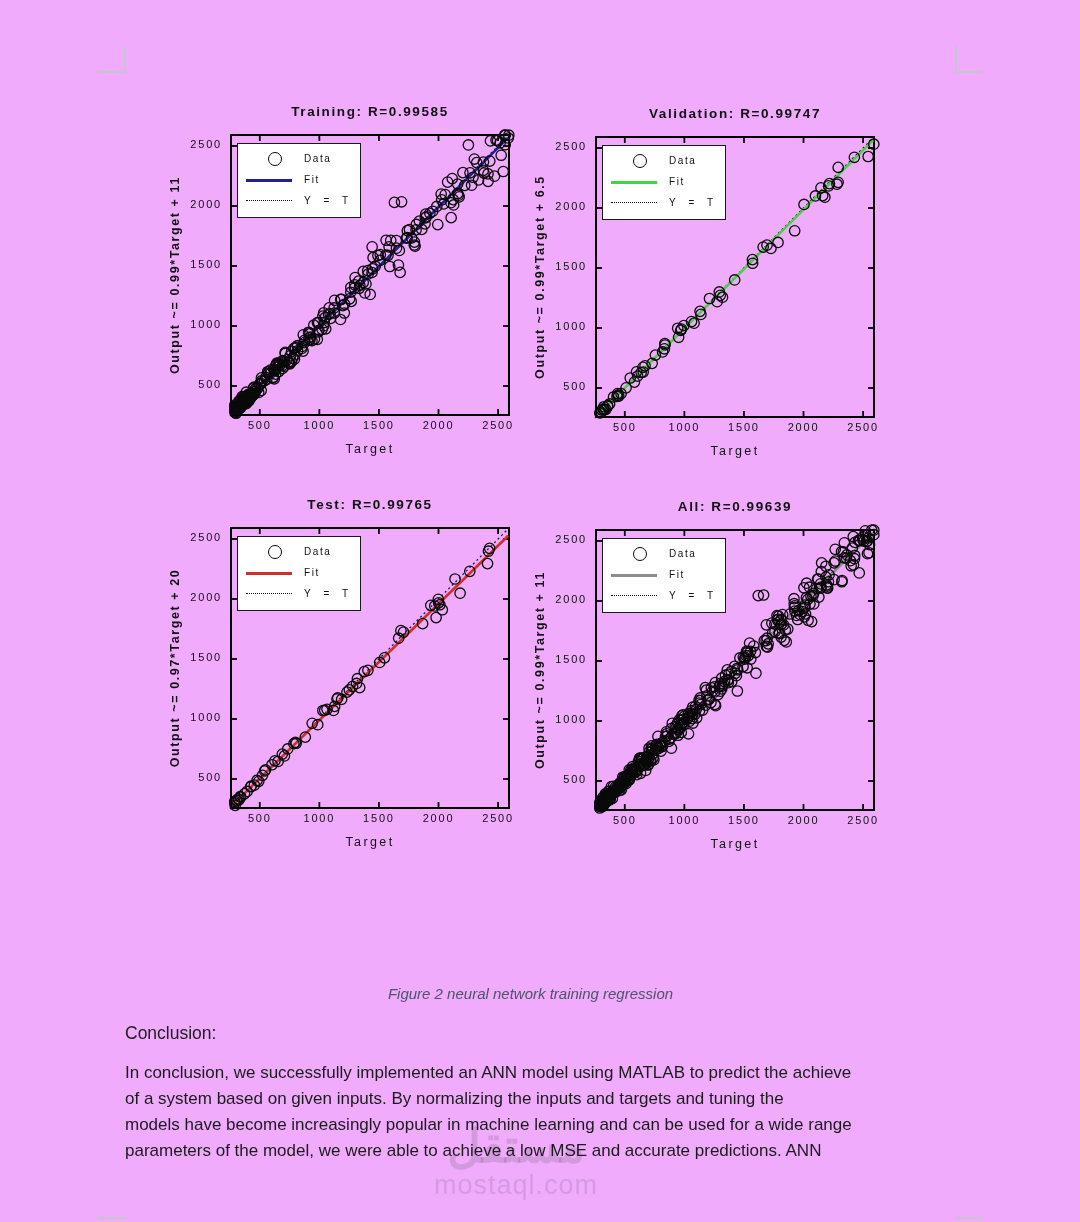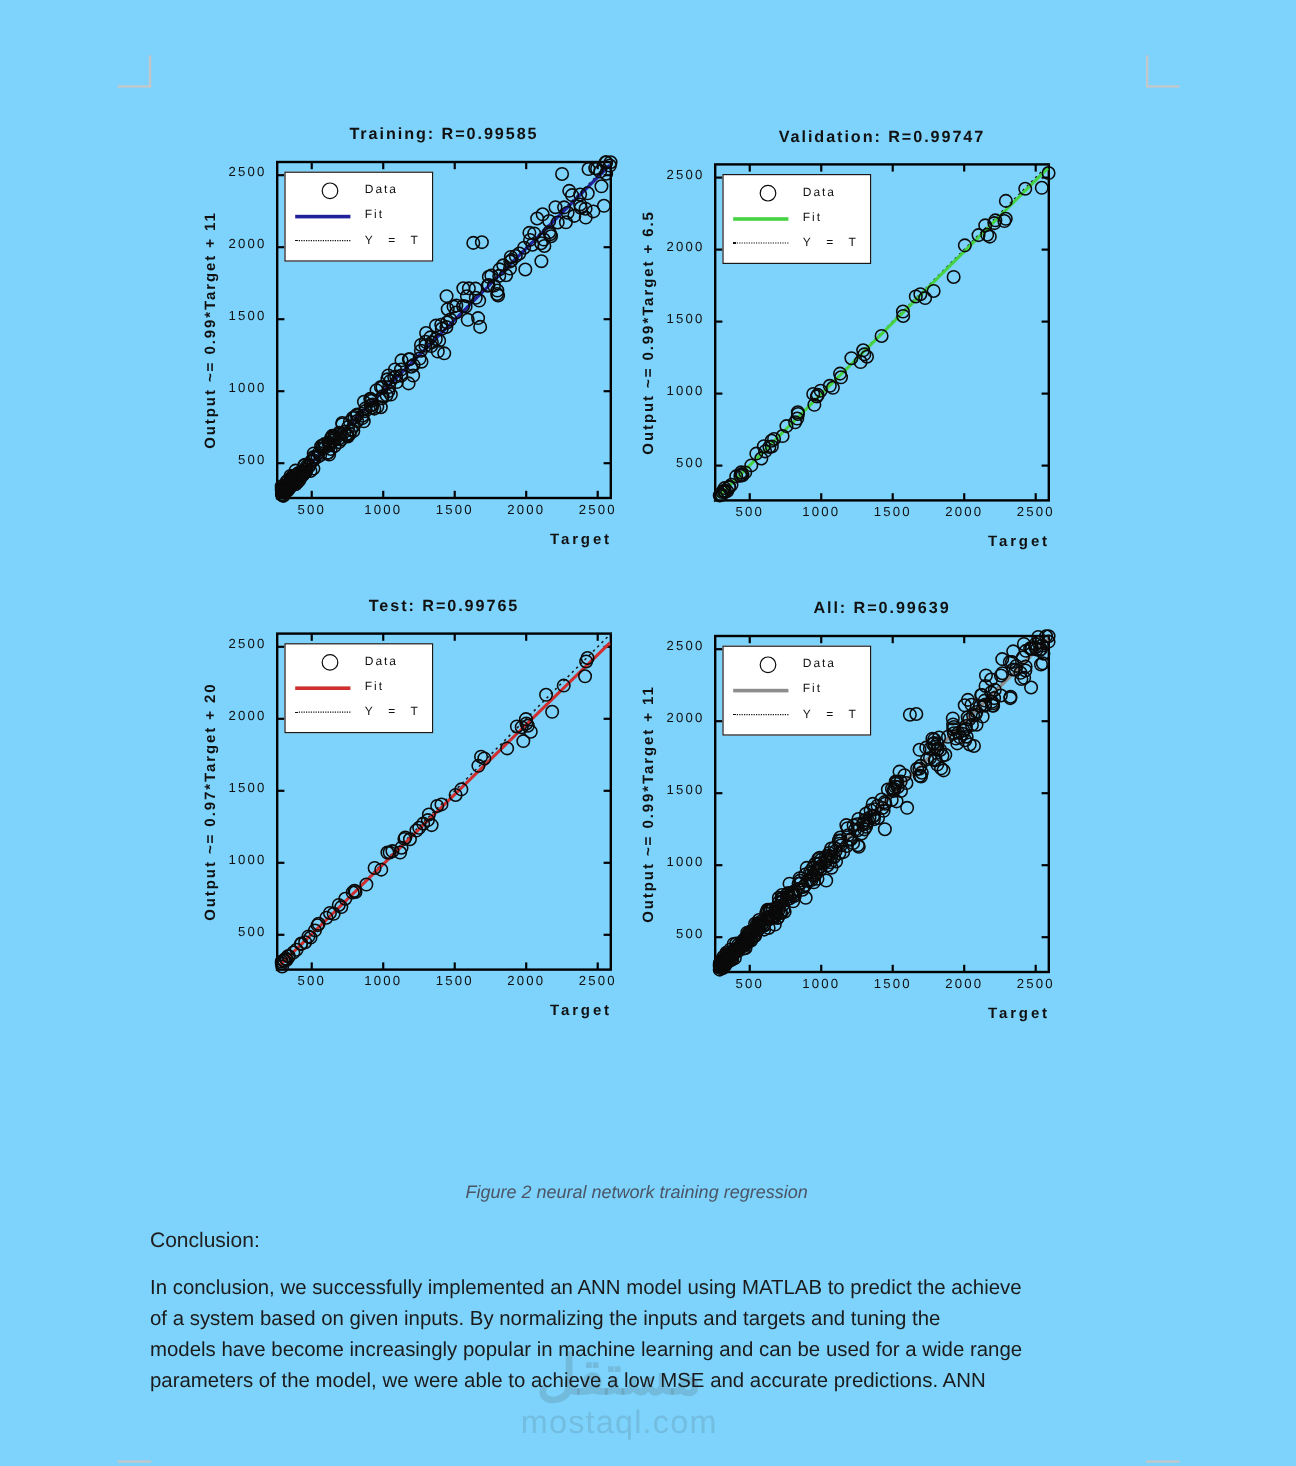--- a/index.html
+++ b/index.html
@@ -1,28 +1,28 @@
 <!DOCTYPE html>
 <html><head>
 <meta charset="utf-8">
 <style>
   html,body{margin:0;padding:0;background:#ffffff;}
-  .page{position:relative;width:1080px;height:1222px;background:#7dd3fc;overflow:hidden;
+  .page{position:relative;width:1080px;height:1222px;background:#f0abfc;overflow:hidden;
         font-family:"Liberation Sans", sans-serif;}
   
   .crop{position:absolute;background:#c3c7c9;}
   
   .plot{position:absolute;width:380px;height:368px;}
   .axes-svg{position:absolute;left:84px;top:36px;overflow:visible;}
   .plot-title{position:absolute;left:84px;top:6px;width:280px;text-align:center;
               font-weight:bold;font-size:13.5px;letter-spacing:1.6px;color:#111;white-space:nowrap;}
   .plot-ylabel{position:absolute;left:-120px;top:169px;width:300px;height:16px;text-align:center;
                transform:rotate(-90deg);font-weight:bold;font-size:12.5px;letter-spacing:1.6px;color:#111;white-space:nowrap;}
-  .plot-xlabel{position:absolute;left:84px;top:344px;width:280px;text-align:right;
-               font-weight:bold;font-size:12.5px;letter-spacing:2.4px;color:#111;}
+  .plot-xlabel{position:absolute;left:84px;top:344px;width:280px;text-align:center;
+               font-weight:normal;font-size:12.5px;letter-spacing:2.4px;color:#111;}
   .xtick{position:absolute;top:321px;width:60px;text-align:center;font-size:11px;
          letter-spacing:1.8px;color:#111;}
   .ytick{position:absolute;left:4px;width:72px;text-align:right;font-size:11px;
          letter-spacing:1.8px;color:#111;}
   
   .legend{position:absolute;left:91px;top:45px;width:114px;background:#fff;
           border:1.6px solid #1a1a1a;padding:5px 4px;z-index:3;}
   .legend-row{position:relative;height:21px;}
   .legend-marker{position:absolute;left:26px;top:3px;width:12px;height:12px;border:1.6px solid #0a0a0a;
                  border-radius:50%;background:#fff;}

